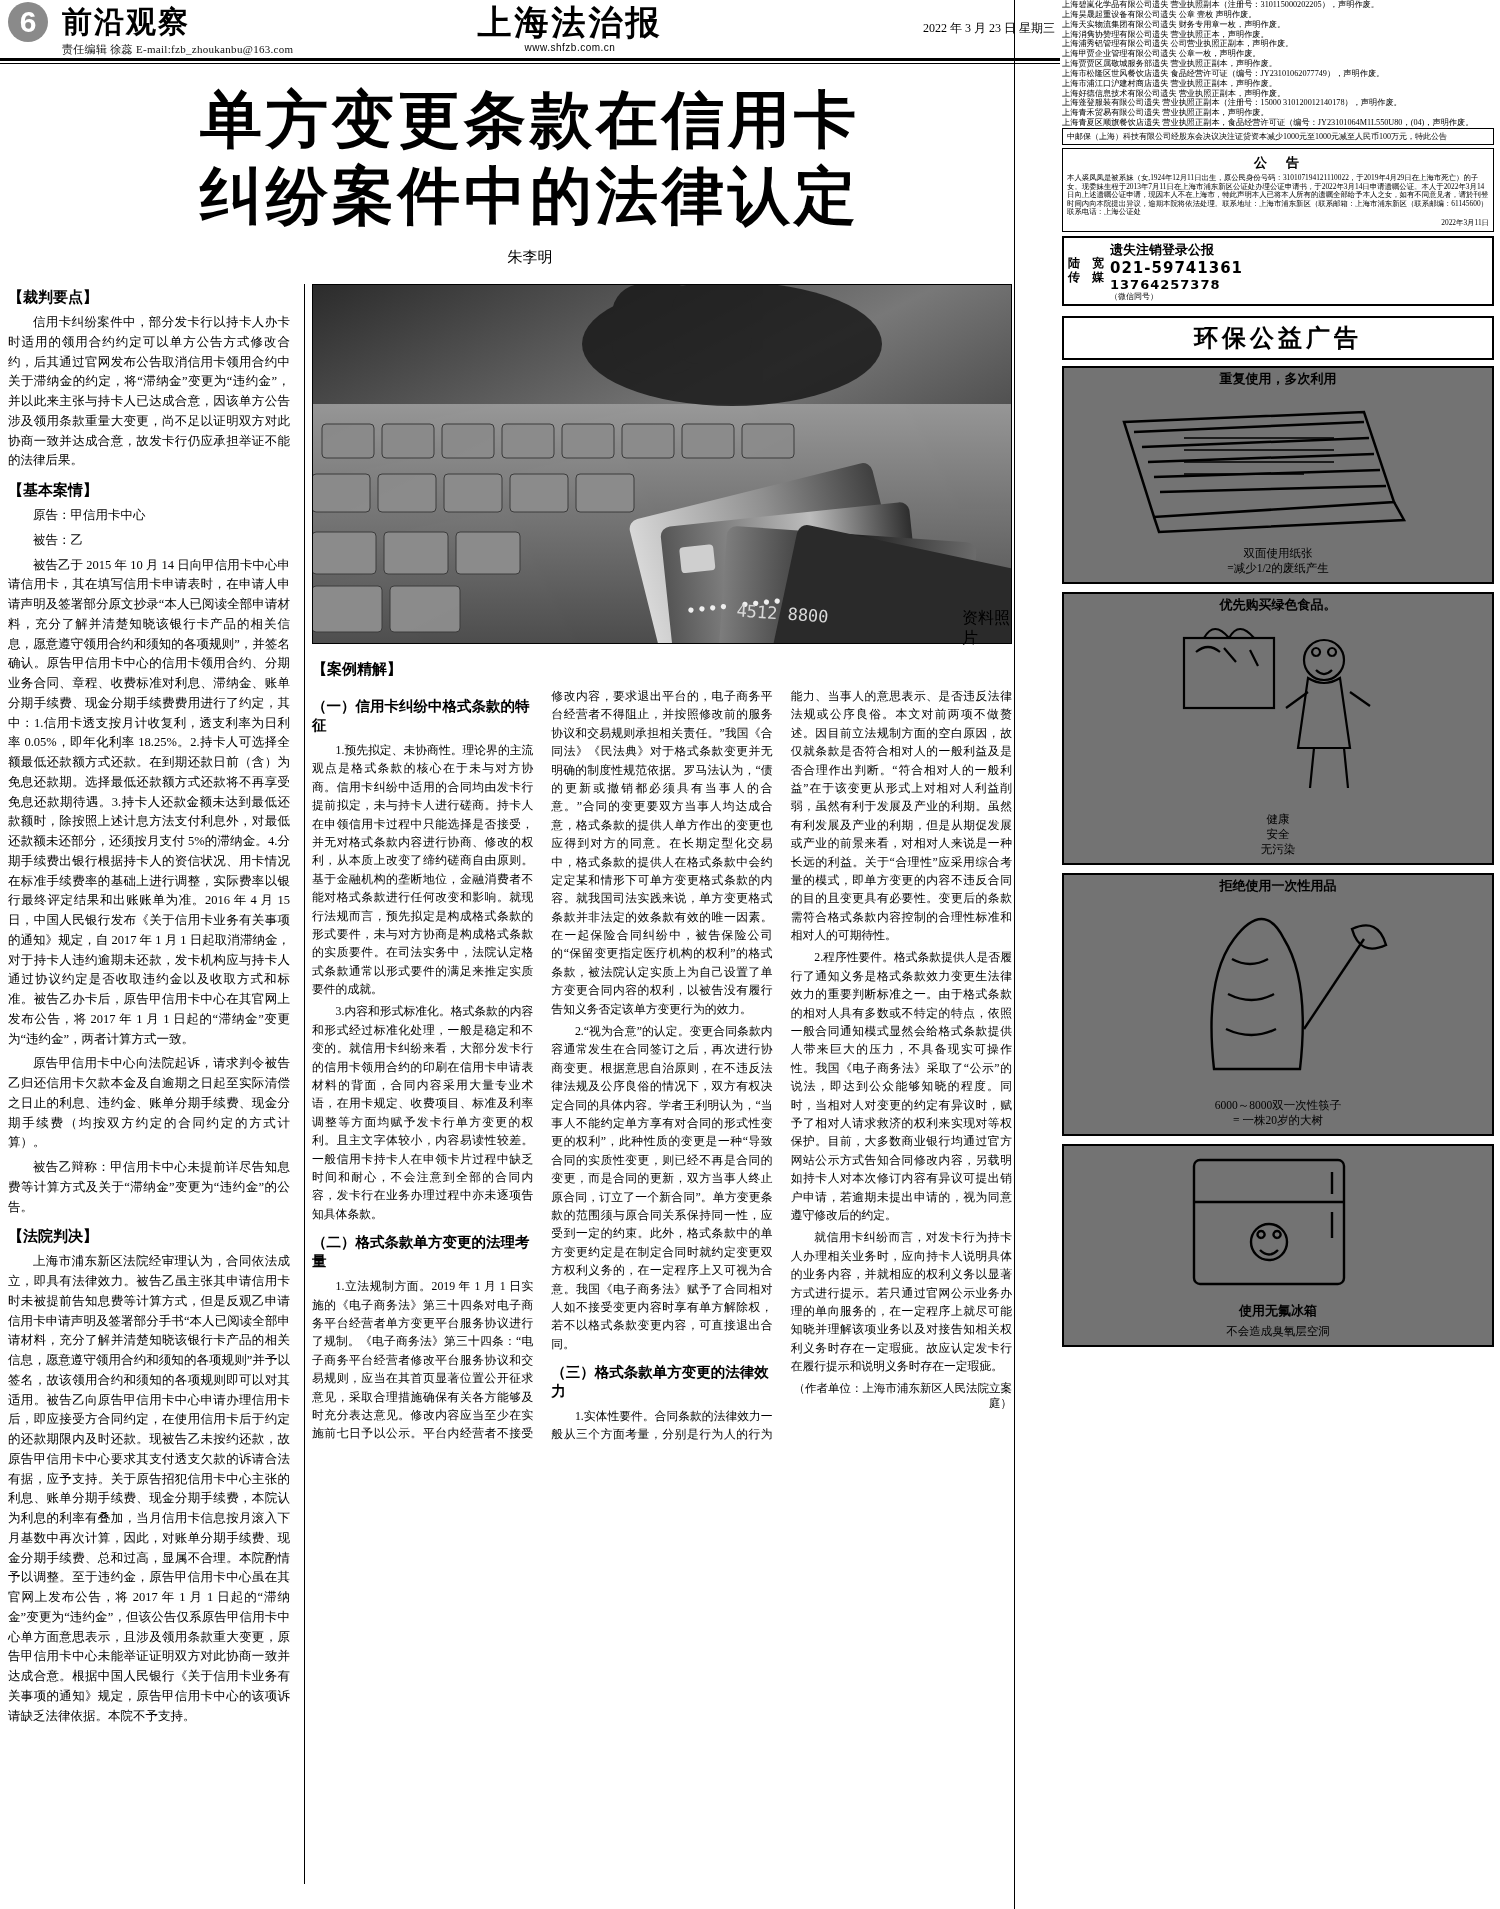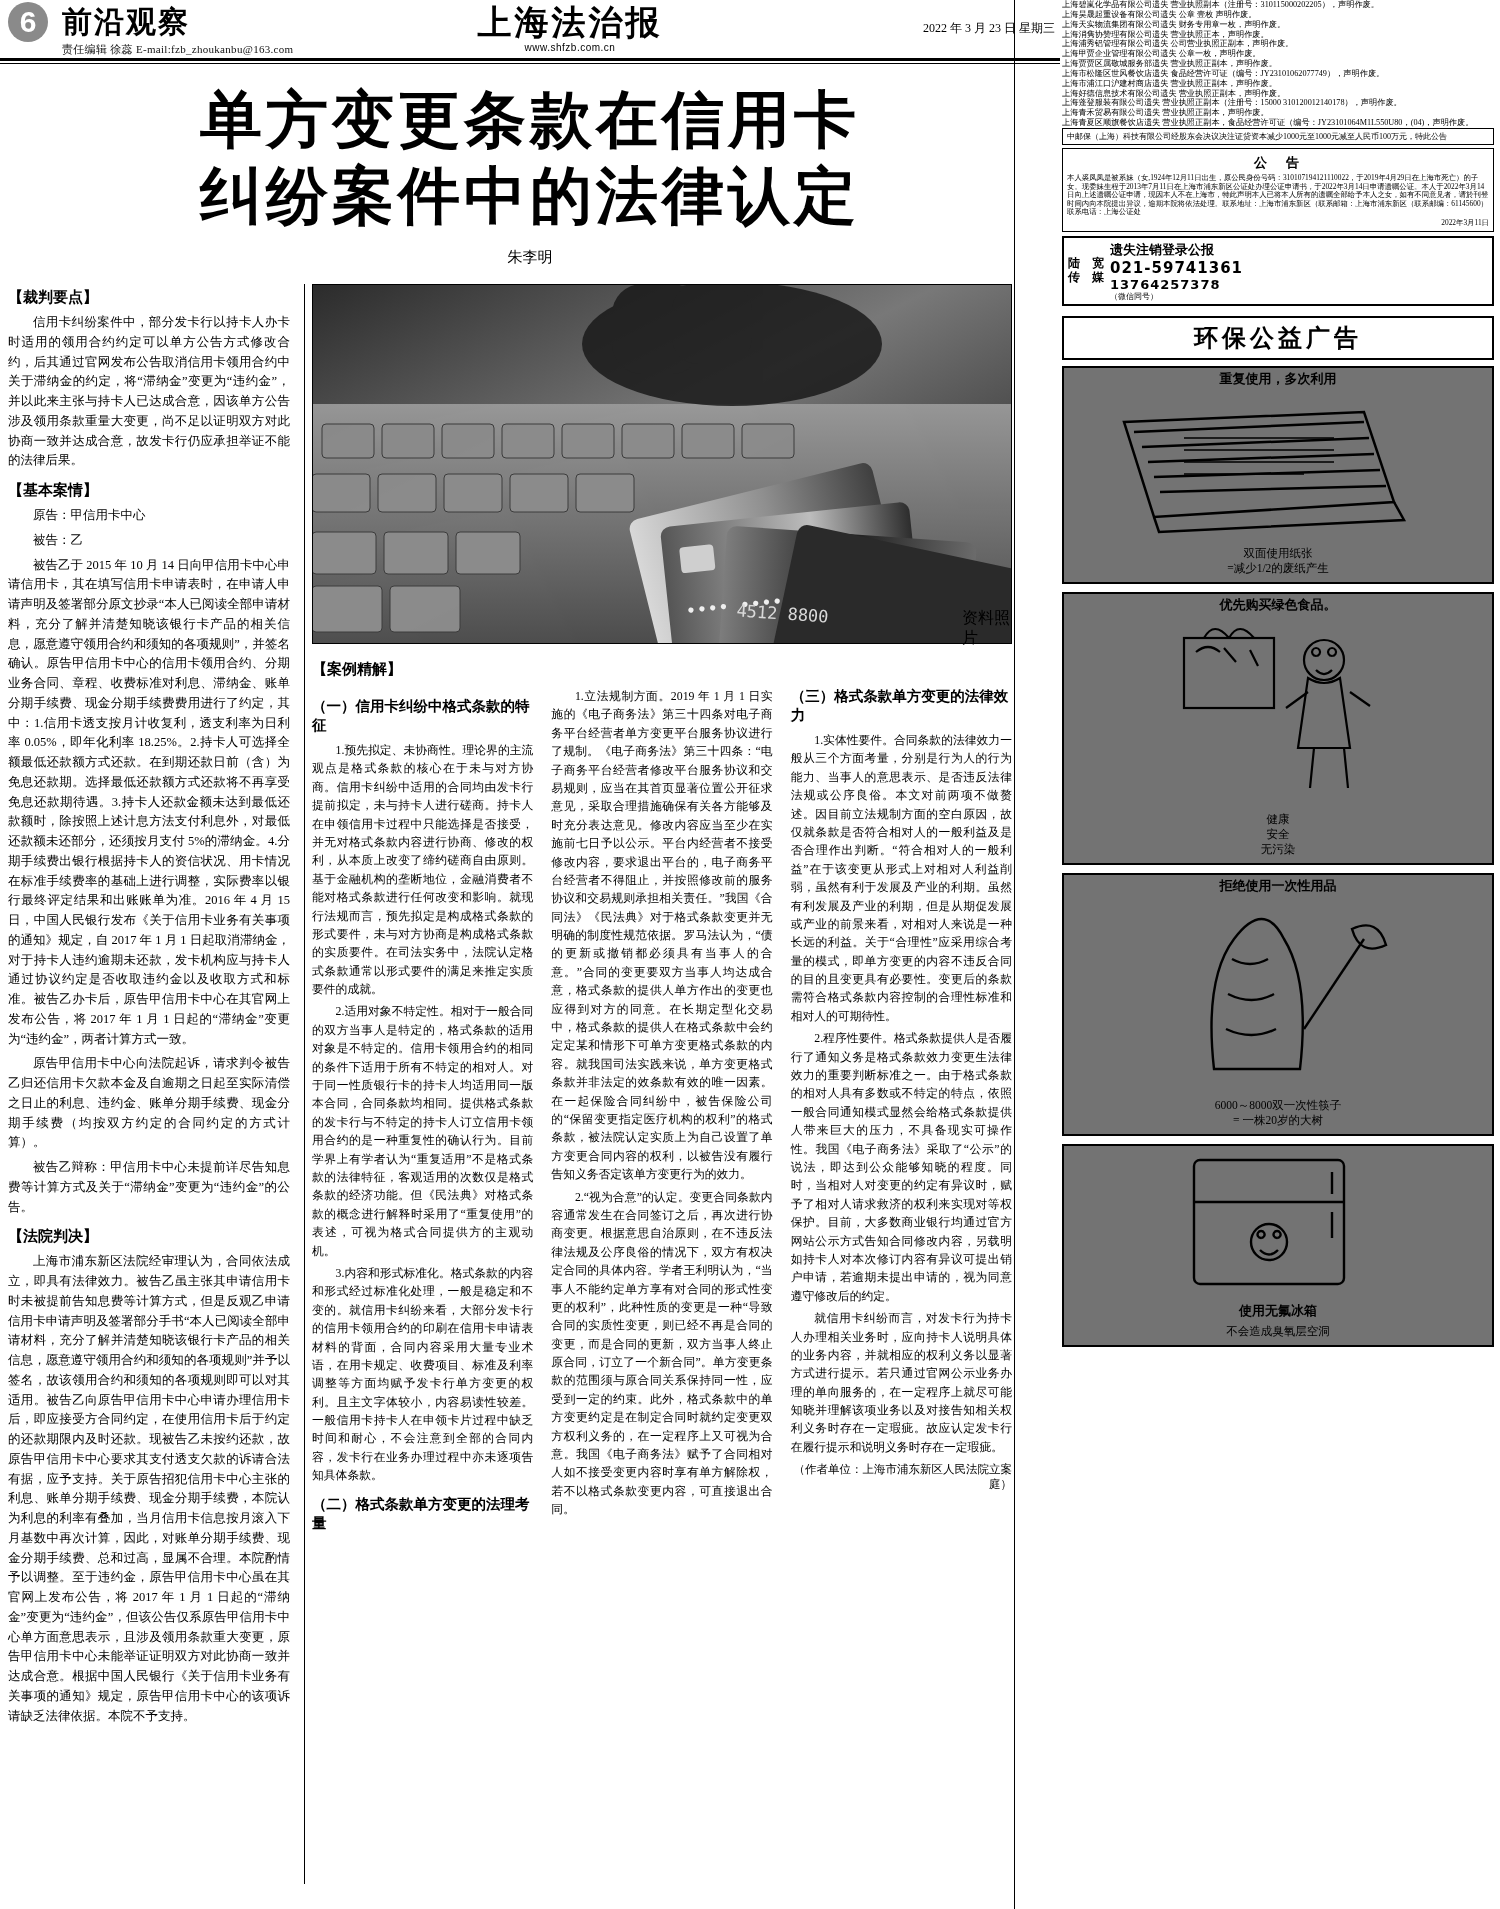--- a/index.html
+++ b/index.html
@@ -193,21 +193,20 @@
       <rect width="700" height="360" fill="none" stroke="#000" stroke-width="2"></rect>
     </svg>
   </div>
   <div class="photo-cap">资料照片</div>
 
   <div class="body3">
     <div class="b-sec">【案例精解】</div>
     <div class="cols">
       <div class="b-head">（一）信用卡纠纷中格式条款的特征</div>
       <p>1.预先拟定、未协商性。理论界的主流观点是格式条款的核心在于未与对方协商。信用卡纠纷中适用的合同均由发卡行提前拟定，未与持卡人进行磋商。持卡人在申领信用卡过程中只能选择是否接受，并无对格式条款内容进行协商、修改的权利，从本质上改变了缔约磋商自由原则。基于金融机构的垄断地位，金融消费者不能对格式条款进行任何改变和影响。就现行法规而言，预先拟定是构成格式条款的形式要件，未与对方协商是构成格式条款的实质要件。在司法实务中，法院认定格式条款通常以形式要件的满足来推定实质要件的成就。</p>
-      <p>2.适用对象不特定性。相对于一般合同的双方当事人是特定的，格式条款的适用对象是不特定的。信用卡领用合约的相同的条件下适用于所有不特定的相对人。对于同一性质银行卡的持卡人均适用同一版本合同，合同条款均相同。提供格式条款的发卡行与不特定的持卡人订立信用卡领用合约的是一种重复性的确认行为。目前学界上有学者认为“重复适用”不是格式条款的法律特征，客观适用的次数仅是格式条款的经济功能。但《民法典》对格式条款的概念进行解释时采用了“重复使用”的表述，可视为格式合同提供方的主观动机。</p>
       <p>3.内容和形式标准化。格式条款的内容和形式经过标准化处理，一般是稳定和不变的。就信用卡纠纷来看，大部分发卡行的信用卡领用合约的印刷在信用卡申请表材料的背面，合同内容采用大量专业术语，在用卡规定、收费项目、标准及利率调整等方面均赋予发卡行单方变更的权利。且主文字体较小，内容易读性较差。一般信用卡持卡人在申领卡片过程中缺乏时间和耐心，不会注意到全部的合同内容，发卡行在业务办理过程中亦未逐项告知具体条款。</p>
       <div class="b-head">（二）格式条款单方变更的法理考量</div>
       <p>1.立法规制方面。2019 年 1 月 1 日实施的《电子商务法》第三十四条对电子商务平台经营者单方变更平台服务协议进行了规制。《电子商务法》第三十四条：“电子商务平台经营者修改平台服务协议和交易规则，应当在其首页显著位置公开征求意见，采取合理措施确保有关各方能够及时充分表达意见。修改内容应当至少在实施前七日予以公示。平台内经营者不接受修改内容，要求退出平台的，电子商务平台经营者不得阻止，并按照修改前的服务协议和交易规则承担相关责任。”我国《合同法》《民法典》对于格式条款变更并无明确的制度性规范依据。罗马法认为，“债的更新或撤销都必须具有当事人的合意。”合同的变更要双方当事人均达成合意，格式条款的提供人单方作出的变更也应得到对方的同意。在长期定型化交易中，格式条款的提供人在格式条款中会约定定某和情形下可单方变更格式条款的内容。就我国司法实践来说，单方变更格式条款并非法定的效条款有效的唯一因素。在一起保险合同纠纷中，被告保险公司的“保留变更指定医疗机构的权利”的格式条款，被法院认定实质上为自己设置了单方变更合同内容的权利，以被告没有履行告知义务否定该单方变更行为的效力。</p>
       <p>2.“视为合意”的认定。变更合同条款内容通常发生在合同签订之后，再次进行协商变更。根据意思自治原则，在不违反法律法规及公序良俗的情况下，双方有权决定合同的具体内容。学者王利明认为，“当事人不能约定单方享有对合同的形式性变更的权利”，此种性质的变更是一种“导致合同的实质性变更，则已经不再是合同的变更，而是合同的更新，双方当事人终止原合同，订立了一个新合同”。单方变更条款的范围须与原合同关系保持同一性，应受到一定的约束。此外，格式条款中的单方变更约定是在制定合同时就约定变更双方权利义务的，在一定程序上又可视为合意。我国《电子商务法》赋予了合同相对人如不接受变更内容时享有单方解除权，若不以格式条款变更内容，可直接退出合同。</p>
       <div class="b-head">（三）格式条款单方变更的法律效力</div>
       <p>1.实体性要件。合同条款的法律效力一般从三个方面考量，分别是行为人的行为能力、当事人的意思表示、是否违反法律法规或公序良俗。本文对前两项不做赘述。因目前立法规制方面的空白原因，故仅就条款是否符合相对人的一般利益及是否合理作出判断。“符合相对人的一般利益”在于该变更从形式上对相对人利益削弱，虽然有利于发展及产业的利期。虽然有利发展及产业的利期，但是从期促发展或产业的前景来看，对相对人来说是一种长远的利益。关于“合理性”应采用综合考量的模式，即单方变更的内容不违反合同的目的且变更具有必要性。变更后的条款需符合格式条款内容控制的合理性标准和相对人的可期待性。</p>
       <p>2.程序性要件。格式条款提供人是否履行了通知义务是格式条款效力变更生法律效力的重要判断标准之一。由于格式条款的相对人具有多数或不特定的特点，依照一般合同通知模式显然会给格式条款提供人带来巨大的压力，不具备现实可操作性。我国《电子商务法》采取了“公示”的说法，即达到公众能够知晓的程度。同时，当相对人对变更的约定有异议时，赋予了相对人请求救济的权利来实现对等权保护。目前，大多数商业银行均通过官方网站公示方式告知合同修改内容，另载明如持卡人对本次修订内容有异议可提出销户申请，若逾期未提出申请的，视为同意遵守修改后的约定。</p>
       <p>就信用卡纠纷而言，对发卡行为持卡人办理相关业务时，应向持卡人说明具体的业务内容，并就相应的权利义务以显著方式进行提示。若只通过官网公示业务办理的单向服务的，在一定程序上就尽可能知晓并理解该项业务以及对接告知相关权利义务时存在一定瑕疵。故应认定发卡行在履行提示和说明义务时存在一定瑕疵。</p>
       <div class="sign">（作者单位：上海市浦东新区人民法院立案庭）</div>
     </div>

